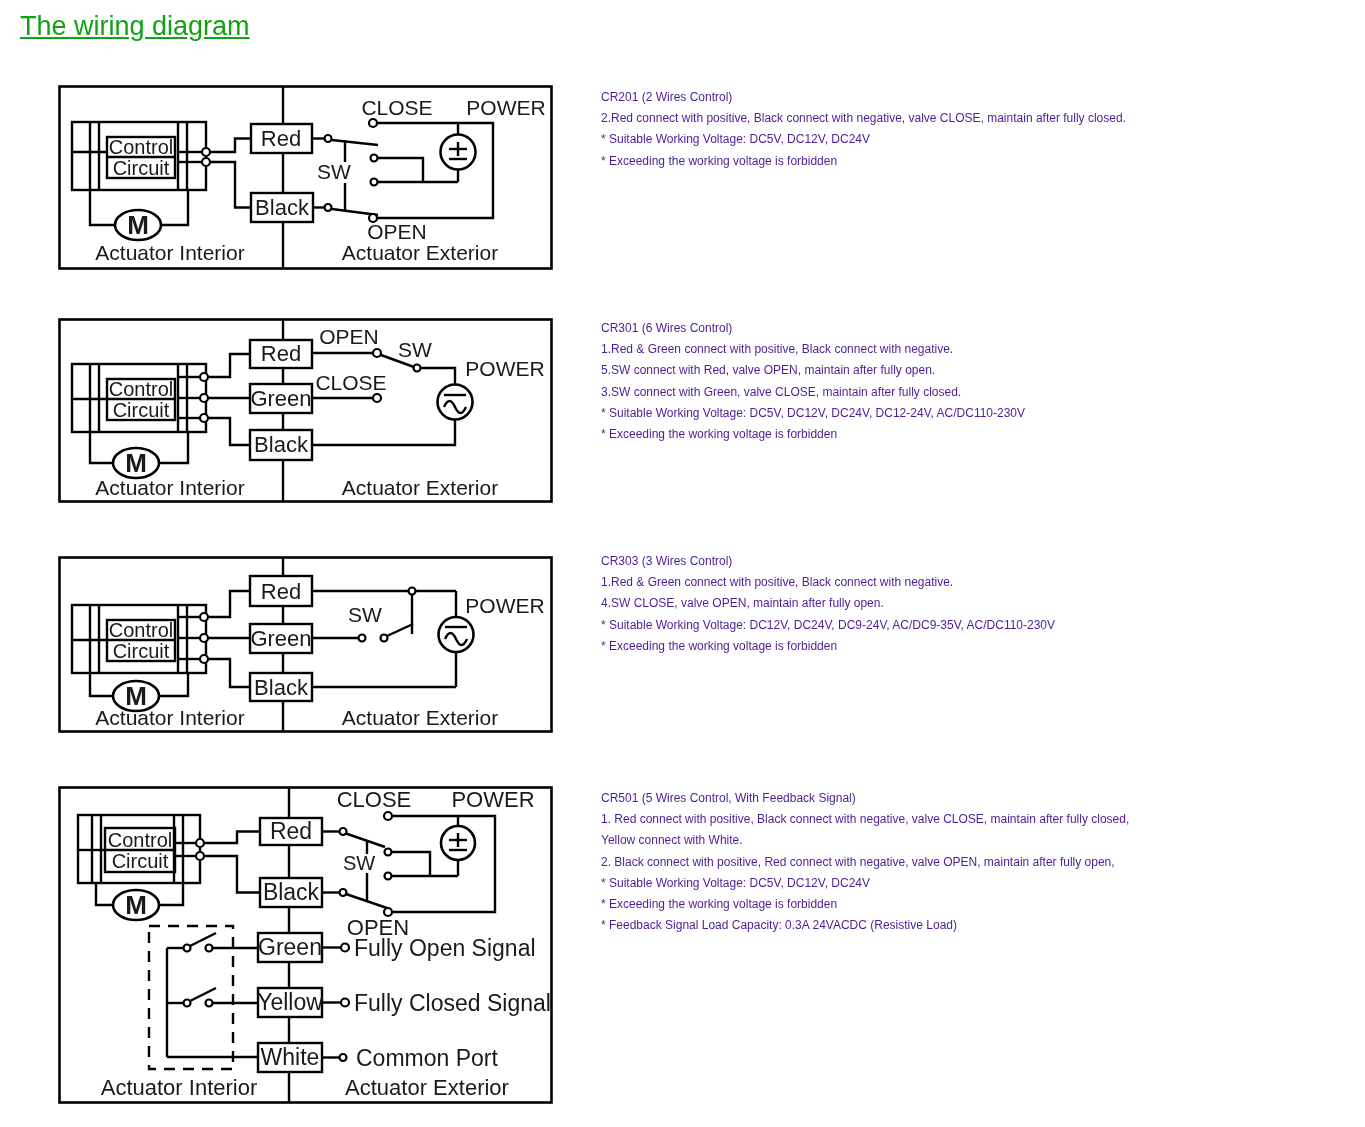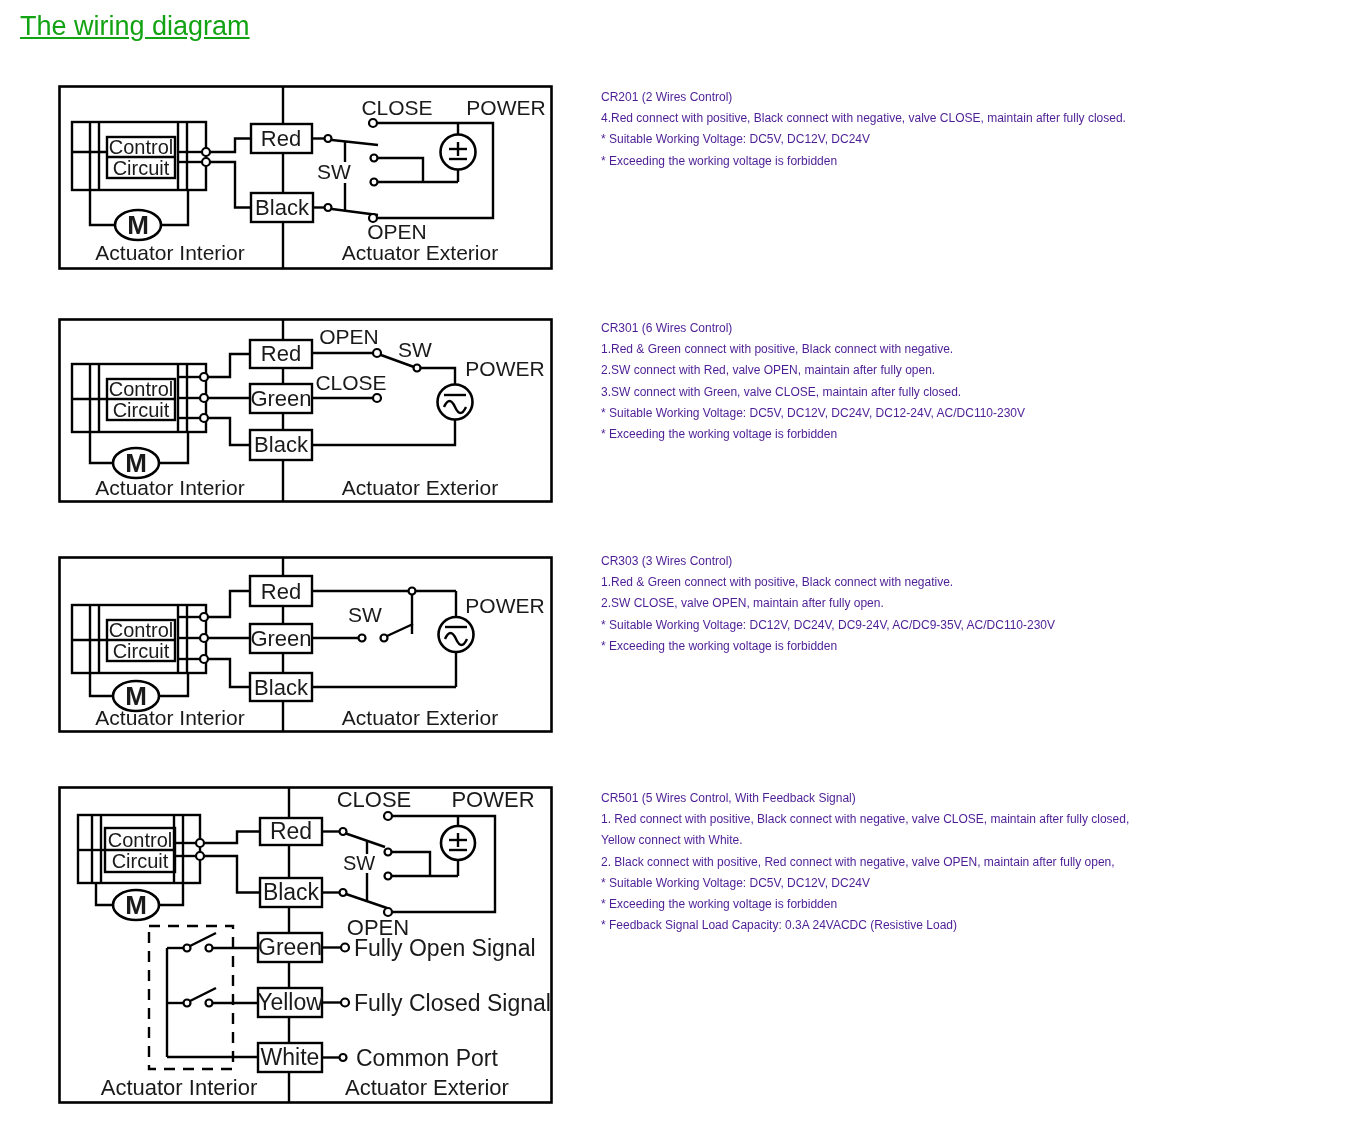--- a/index.html
+++ b/index.html
@@ -297,38 +297,38 @@
   <text class="t23" x="296" y="225">Fully Closed Signal</text>
   <line class="st" x1="264" y1="271.5" x2="281" y2="271.5"></line>
   <circle class="term" cx="285" cy="271.5" r="3.5"></circle>
   <text class="t23" x="298" y="280">Common Port</text>
   <text class="t22 mid" x="121" y="309">Actuator Interior</text>
   <text class="t22 mid" x="369" y="309">Actuator Exterior</text>
 </svg>
 
 <div class="textblock" style="top:87px">
   <div>CR201 (2 Wires Control)</div>
-  <div>4.Red connect with positive, Black connect with negative, valve CLOSE, maintain after fully closed.</div>
+  <div>2.Red connect with positive, Black connect with negative, valve CLOSE, maintain after fully closed.</div>
   <div>* Suitable Working Voltage: DC5V, DC12V, DC24V</div>
   <div>* Exceeding the working voltage is forbidden</div>
 </div>
 
 <div class="textblock" style="top:318px">
   <div>CR301 (6 Wires Control)</div>
   <div>1.Red &amp; Green connect with positive, Black connect with negative.</div>
-  <div>2.SW connect with Red, valve OPEN, maintain after fully open.</div>
+  <div>5.SW connect with Red, valve OPEN, maintain after fully open.</div>
   <div>3.SW connect with Green, valve CLOSE, maintain after fully closed.</div>
   <div>* Suitable Working Voltage: DC5V, DC12V, DC24V, DC12-24V, AC/DC110-230V</div>
   <div>* Exceeding the working voltage is forbidden</div>
 </div>
 
 <div class="textblock" style="top:551px">
   <div>CR303 (3 Wires Control)</div>
   <div>1.Red &amp; Green connect with positive, Black connect with negative.</div>
-  <div>2.SW CLOSE, valve OPEN, maintain after fully open.</div>
+  <div>4.SW CLOSE, valve OPEN, maintain after fully open.</div>
   <div>* Suitable Working Voltage: DC12V, DC24V, DC9-24V, AC/DC9-35V, AC/DC110-230V</div>
   <div>* Exceeding the working voltage is forbidden</div>
 </div>
 
 <div class="textblock" style="top:788px">
   <div>CR501 (5 Wires Control, With Feedback Signal)</div>
   <div>1. Red connect with positive, Black connect with negative, valve CLOSE, maintain after fully closed,</div>
   <div>Yellow connect with White.</div>
   <div>2. Black connect with positive, Red connect with negative, valve OPEN, maintain after fully open,</div>
   <div>* Suitable Working Voltage: DC5V, DC12V, DC24V</div>

